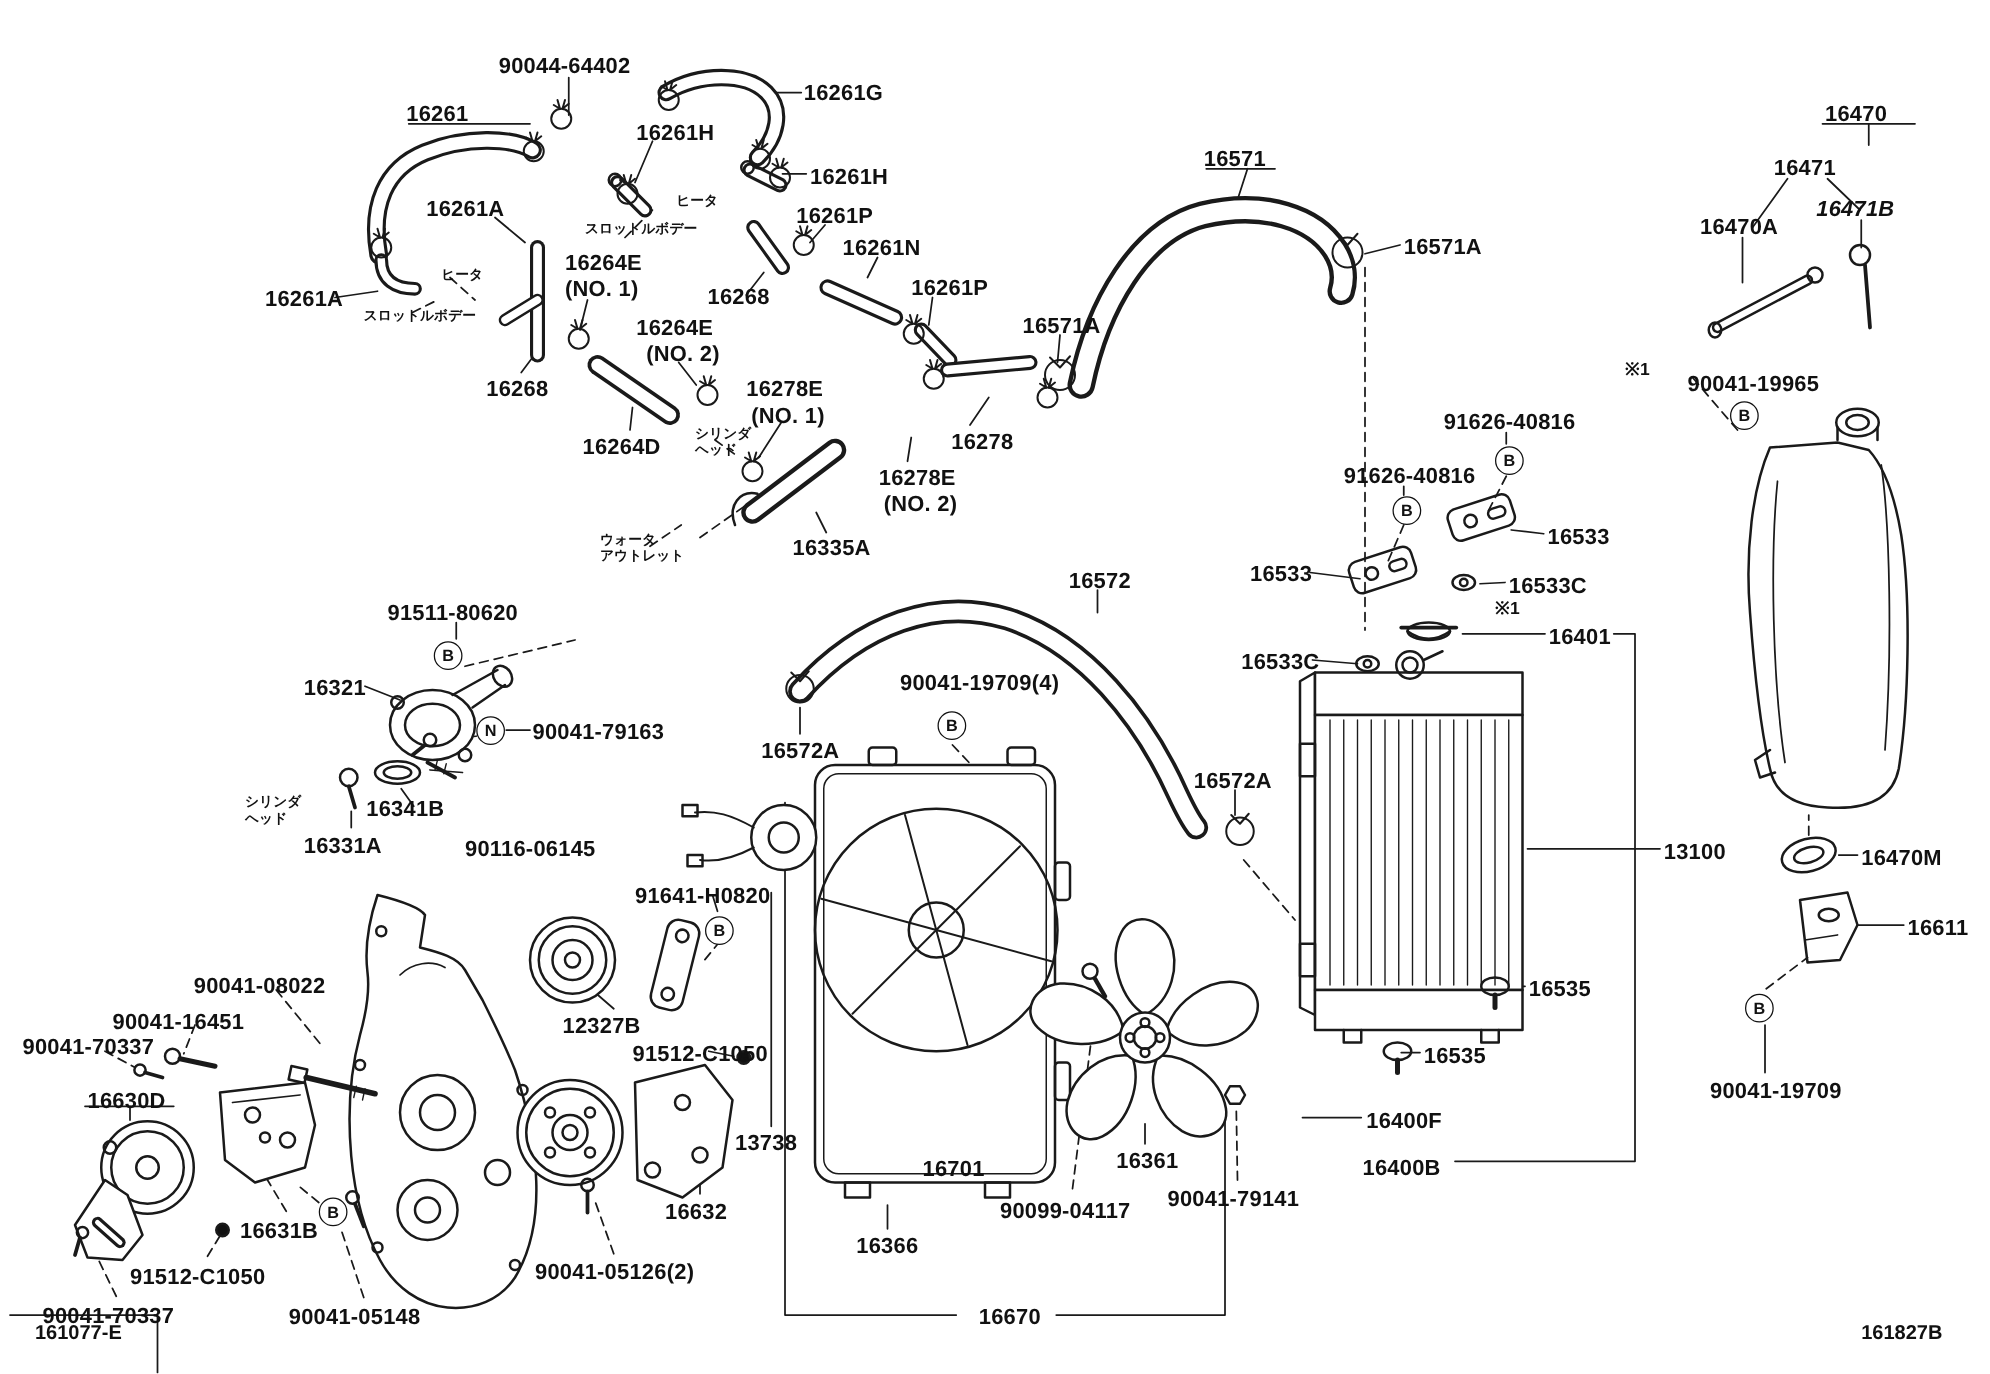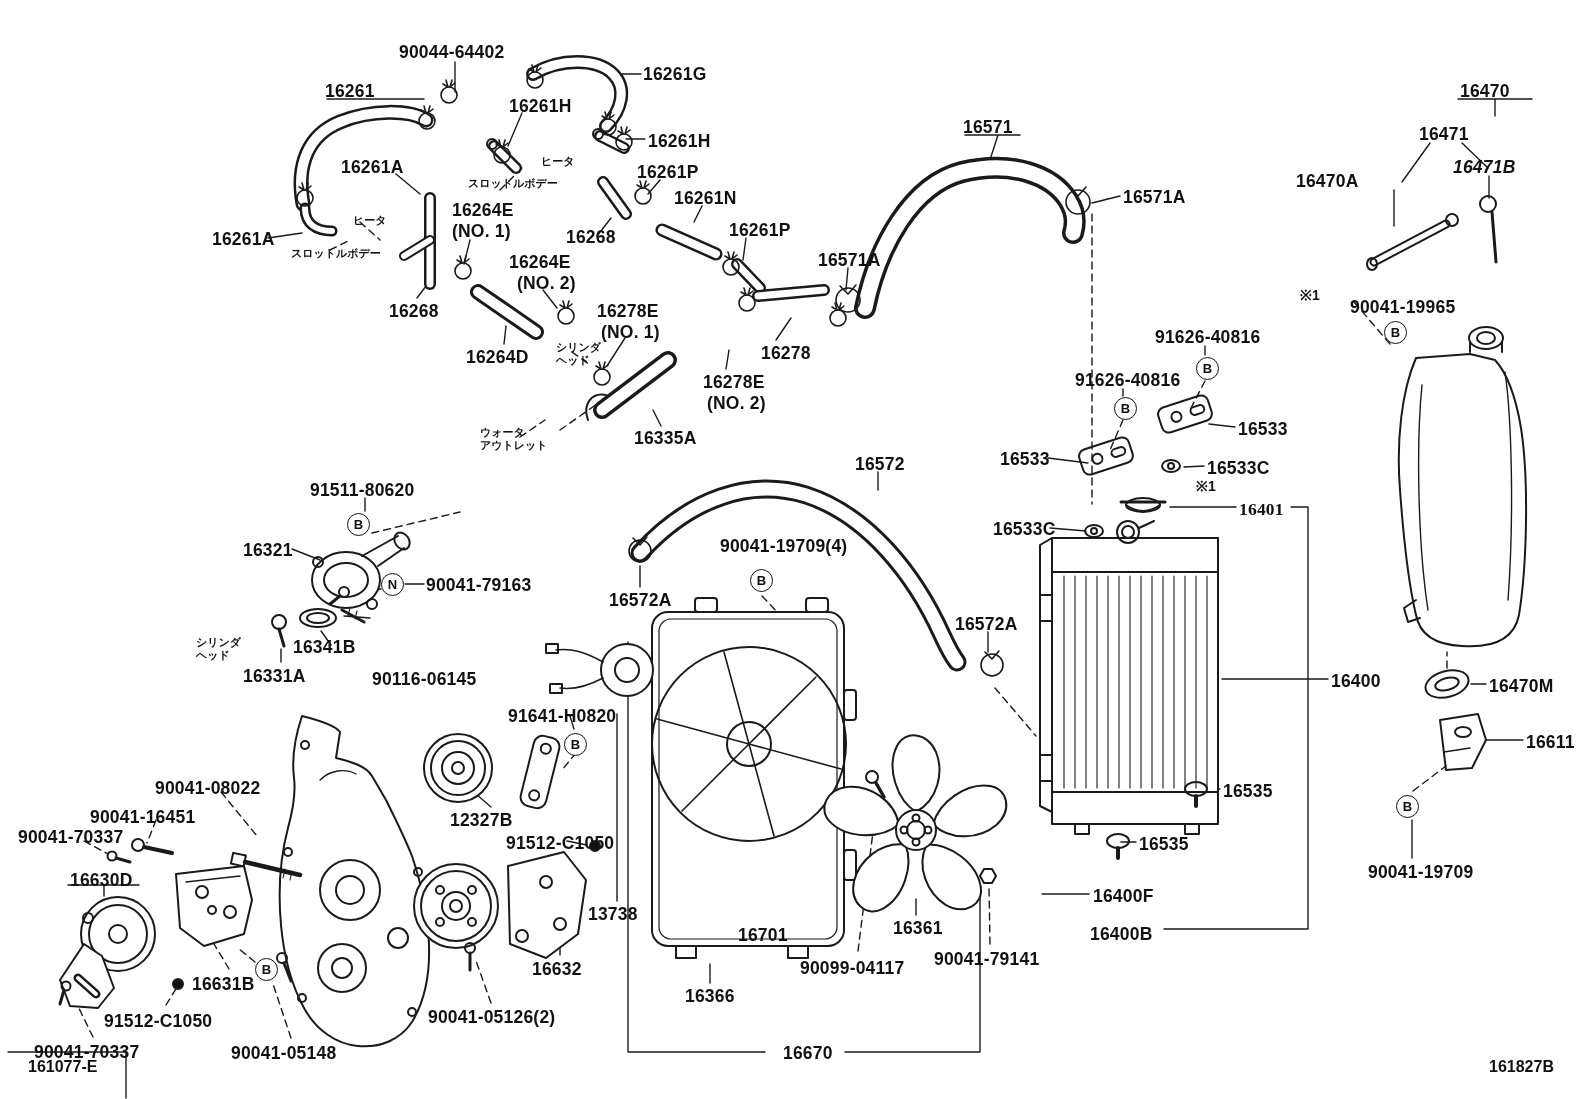--- a/index.html
+++ b/index.html
@@ -368,36 +368,36 @@
       <div class="lbl" style="left: 601px; top: 322px;">(NO. 1)</div>
       <div class="lbl" style="left: 389px; top: 301px;">16268</div>
       <div class="lbl" style="left: 761px; top: 343px;">16278</div>
       <div class="lbl" style="left: 466px; top: 347px;">16264D</div>
       <div class="lbl" style="left: 703px; top: 372px;">16278E</div>
       <div class="lbl" style="left: 707px; top: 393px;">(NO. 2)</div>
       <div class="lbl" style="left: 634px; top: 428px;">16335A</div>
       <div class="lbl" style="left: 1460px; top: 81px;">16470</div>
       <div class="lbl" style="left: 1419px; top: 124px;">16471</div>
       <div class="lbl" style="left: 1453px; top: 157px; font-style: italic;">16471B</div>
-      <div class="lbl" style="left: 1296px; top: 171px;">16470A</div>
+      <div class="lbl" style="left: 1360px; top: 171px;">16470A</div>
       <div class="lbl mid" style="left: 1300px; top: 287px;">※1</div>
       <div class="lbl" style="left: 1350px; top: 297px;">90041-19965</div>
       <div class="lbl" style="left: 1155px; top: 327px;">91626-40816</div>
       <div class="lbl" style="left: 1075px; top: 370px;">91626-40816</div>
       <div class="lbl" style="left: 1238px; top: 419px;">16533</div>
       <div class="lbl" style="left: 1000px; top: 449px;">16533</div>
       <div class="lbl" style="left: 1207px; top: 458px;">16533C</div>
       <div class="lbl mid" style="left: 1196px; top: 478px;">※1</div>
-      <div class="lbl" style="left: 1239px; top: 499px; font-family: Liberation Serif, serif;">16401</div>
+      <div class="lbl" style="left: 1239px; top: 499px;">16401</div>
       <div class="lbl" style="left: 993px; top: 519px;">16533C</div>
       <div class="lbl" style="left: 855px; top: 454px;">16572</div>
       <div class="lbl" style="left: 720px; top: 536px;">90041-19709(4)</div>
       <div class="lbl" style="left: 609px; top: 590px;">16572A</div>
       <div class="lbl" style="left: 955px; top: 614px;">16572A</div>
-      <div class="lbl" style="left: 1331px; top: 671px;">16400</div>
+      <div class="lbl" style="left: 1331px; top: 671px;">13100</div>
       <div class="lbl" style="left: 1489px; top: 676px;">16470M</div>
       <div class="lbl" style="left: 1526px; top: 732px;">16611</div>
       <div class="lbl" style="left: 1368px; top: 862px;">90041-19709</div>
       <div class="lbl" style="left: 1223px; top: 781px;">16535</div>
       <div class="lbl" style="left: 1139px; top: 834px;">16535</div>
       <div class="lbl" style="left: 1093px; top: 886px;">16400F</div>
       <div class="lbl" style="left: 1090px; top: 924px;">16400B</div>
       <div class="lbl" style="left: 310px; top: 480px;">91511-80620</div>
       <div class="lbl" style="left: 243px; top: 540px;">16321</div>
       <div class="lbl" style="left: 426px; top: 575px;">90041-79163</div>

